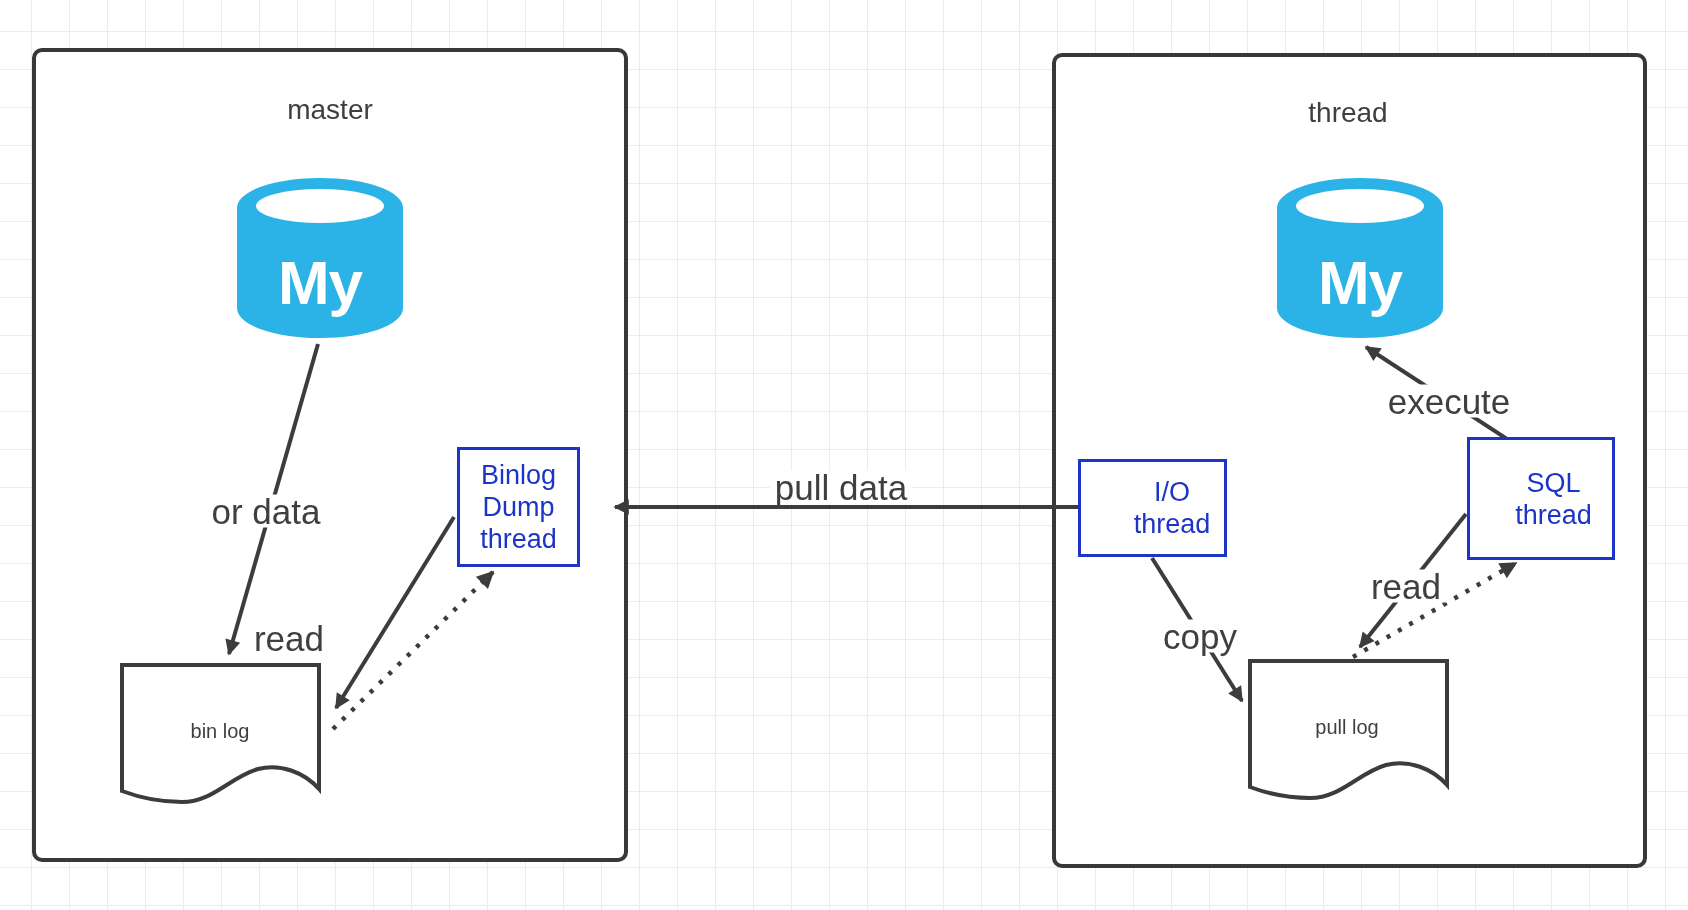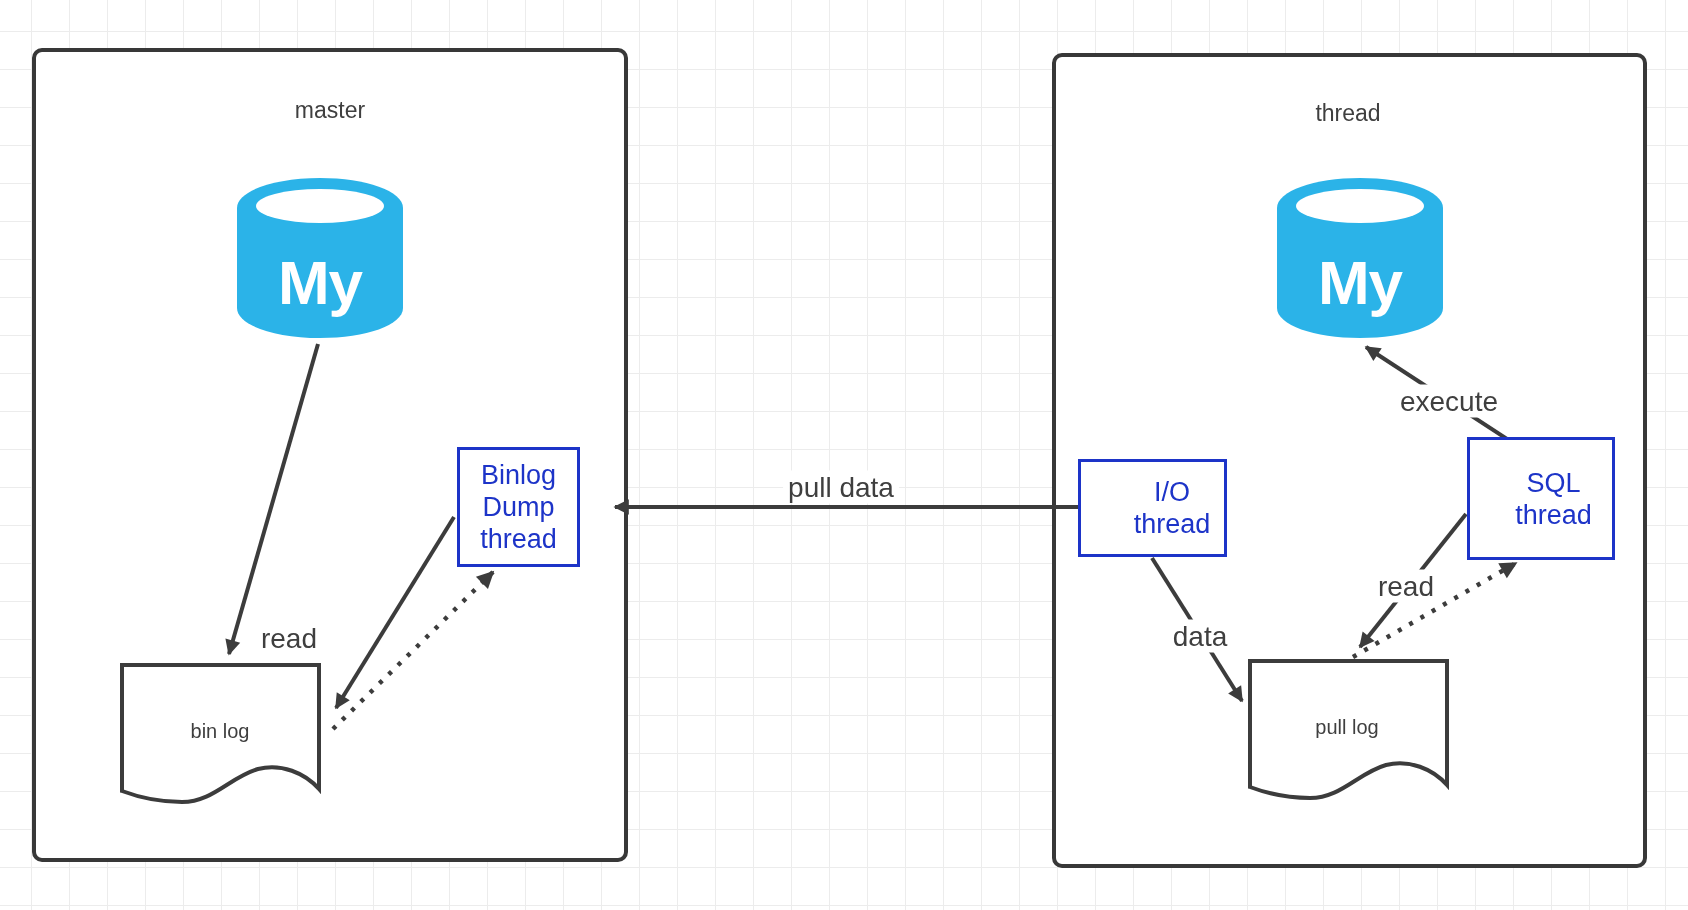--- a/index.html
+++ b/index.html
@@ -22,33 +22,33 @@
     position:absolute;
     background:#ffffff;
     border:4px solid #383838;
     border-radius:10px;
     box-sizing:border-box;
     z-index:1;
   }
   .ctitle{
     position:absolute;
     transform:translate(-50%,-50%);
-    font-size:23px;
+    font-size:28px;
     color:#3f3f3f;
     white-space:nowrap;
     z-index:3;
   }
   #arrow-layer{
     position:absolute;left:0;top:0;
     z-index:2;
   }
   .edge-label{
     position:absolute;
     transform:translate(-50%,-50%);
-    font-size:28px;
+    font-size:35px;
     color:#3f3f3f;
     background:#ffffff;
     padding:0 5px;
     white-space:nowrap;
     text-align:right;
     z-index:3;
     line-height:33px;
   }
   .bluebox{
     position:absolute;
@@ -103,24 +103,25 @@
     <line x1="454" y1="517" x2="336" y2="708" stroke="#3c3c3c" stroke-width="4" marker-end="url(#ah)"></line>
     <line x1="333" y1="729" x2="493" y2="572" stroke="#3c3c3c" stroke-width="4.5" stroke-dasharray="4 9" marker-end="url(#ah)"></line>
     <line x1="1078" y1="507" x2="615" y2="507" stroke="#3c3c3c" stroke-width="4" marker-end="url(#ah)"></line>
     <line x1="1152" y1="558" x2="1242" y2="701" stroke="#3c3c3c" stroke-width="4" marker-end="url(#ah)"></line>
     <line x1="1466" y1="514" x2="1360" y2="647" stroke="#3c3c3c" stroke-width="4" marker-end="url(#ah)"></line>
     <line x1="1353" y1="657" x2="1516" y2="563" stroke="#3c3c3c" stroke-width="4.5" stroke-dasharray="4 9" marker-end="url(#ah)"></line>
     <line x1="1536" y1="458" x2="1366" y2="347" stroke="#3c3c3c" stroke-width="4" marker-end="url(#ah)"></line>
   </svg>
 
   <div class="edge-label" style="left:266px;top:511px;">
+    <div>or data</div>
   </div>
   <div class="edge-label" style="left:289px;top:638px;">read</div>
   <div class="edge-label" style="left:841px;top:487px;">pull data</div>
-  <div class="edge-label" style="left:1200px;top:636px;">data</div>
+  <div class="edge-label" style="left:1200px;top:636px;">copy</div>
   <div class="edge-label" style="left:1406px;top:586px;">read</div>
   <div class="edge-label" style="left:1449px;top:401px;">execute</div>
 
   <svg class="shape" style="left:237px;top:178px;" width="166" height="160" viewBox="0 0 166 160">
     <path d="M0,30 C0,13 37,0 83,0 C129,0 166,13 166,30 L166,130 C166,147 129,160 83,160 C37,160 0,147 0,130 Z" fill="#2bb3e8"></path>
     <ellipse cx="83" cy="28" rx="64" ry="17" fill="#ffffff"></ellipse>
     <text class="mysql-logo" x="83" y="126" text-anchor="middle" font-size="62" fill="#ffffff">My</text>
   </svg>
 
   <svg class="shape" style="left:1277px;top:178px;" width="166" height="160" viewBox="0 0 166 160">

